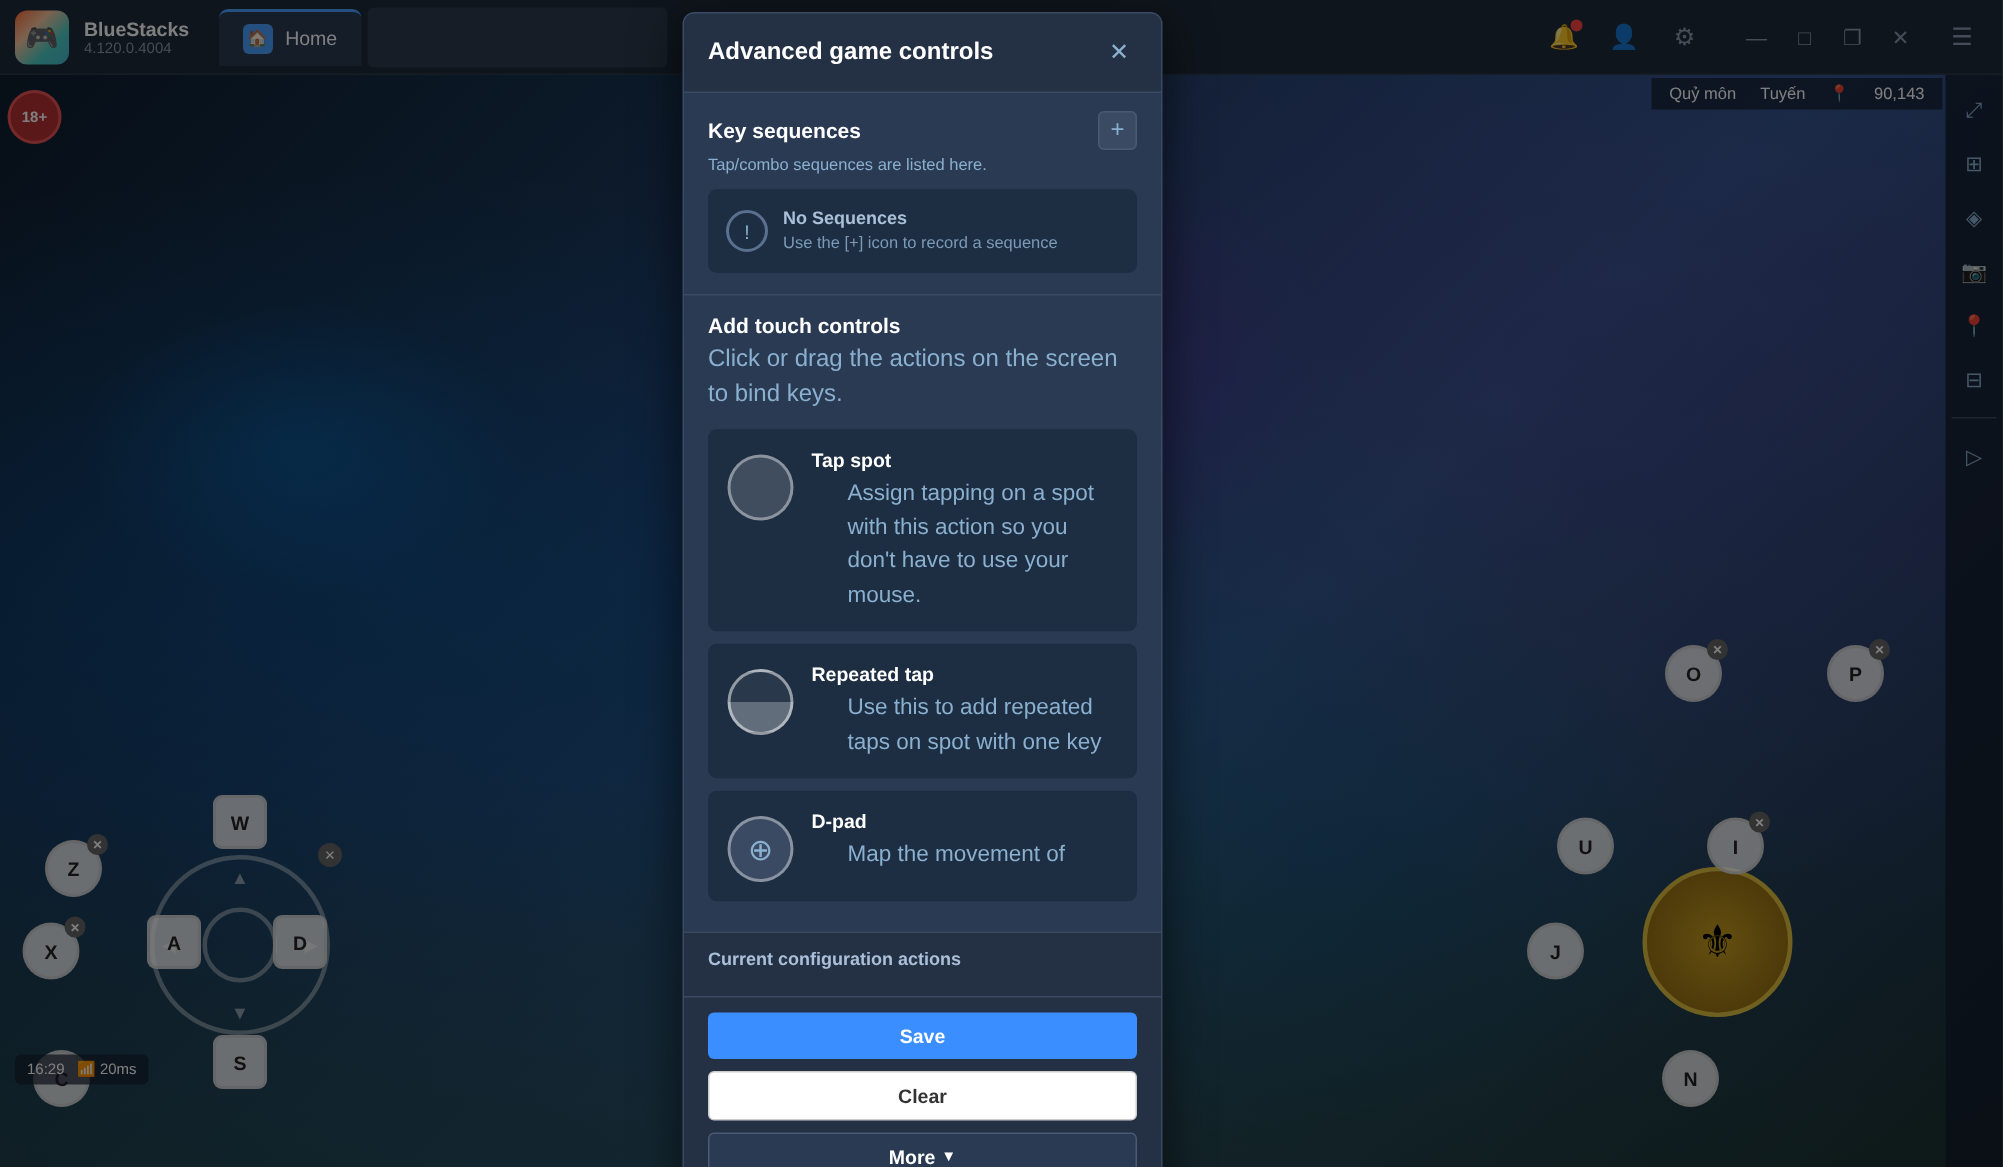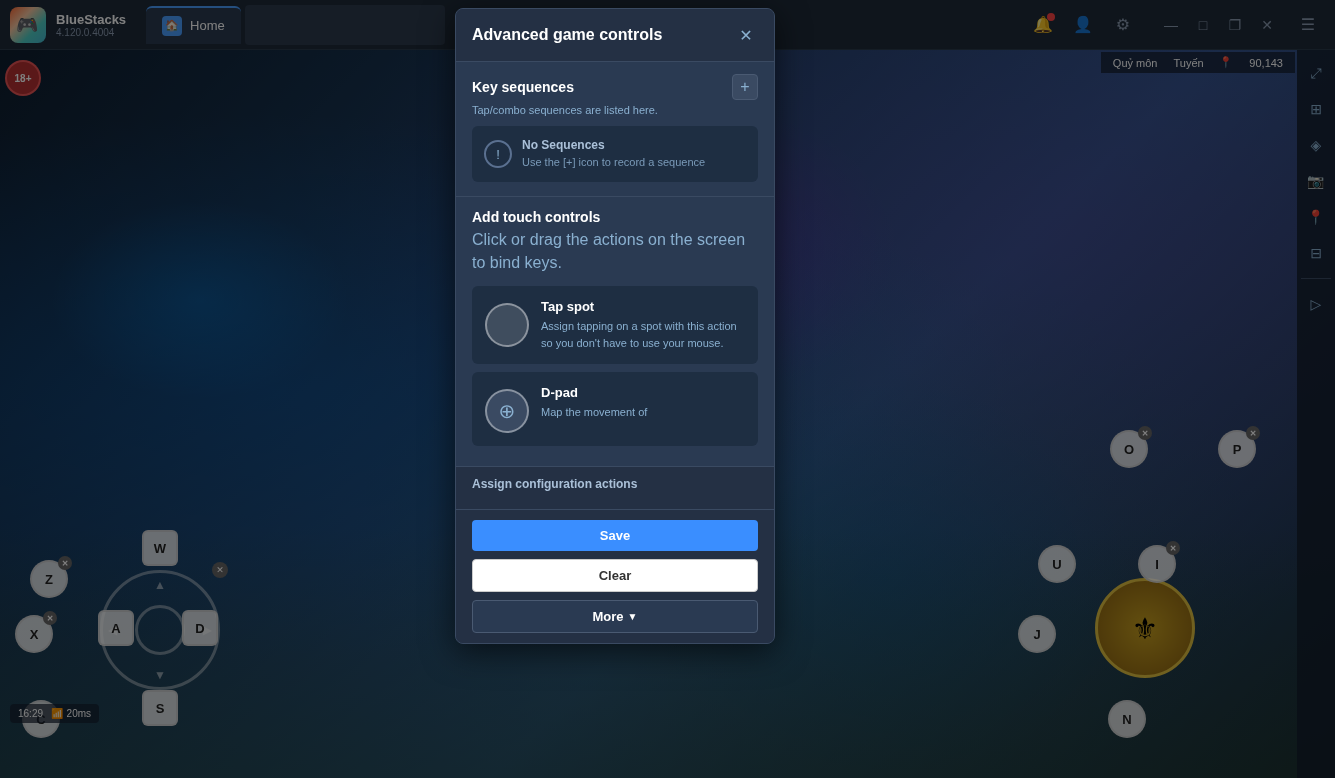--- a/index.html
+++ b/index.html
@@ -368,22 +368,23 @@
     .control-info {}
     .control-name {
       color: #ffffff;
       font-size: 13px;
       font-weight: 600;
       margin-bottom: 4px;
     }
 
     .control-desc {
       color: #8ab0d0;
-      font-size: 11px;
+      font-size: 15px;
       line-height: 1.5;
+      margin-left: 24px;
     }
 
     
     .current-config {
       background: #243044;
       padding: 10px 16px;
       border-top: 1px solid #3a4a62;
     }
 
     .current-config-title {
@@ -668,33 +669,40 @@
       <div class="touch-subtitle">Click or drag the actions on the screen to bind keys.</div>
 
       <div class="control-card">
         <div class="control-icon"></div>
         <div class="control-info">
           <div class="control-name">Tap spot</div>
           <div class="control-desc">Assign tapping on a spot with this action so you don't have to use your mouse.</div>
         </div>
       </div>
 
+      <div class="control-card">
+        <div class="control-icon half-filled"></div>
+        <div class="control-info">
+          <div class="control-name">Repeated tap</div>
+          <div class="control-desc">Use this to add repeated taps on spot with one key</div>
+        </div>
+      </div>
 
       <div class="control-card">
         <div class="control-icon dpad-icon">⊕</div>
         <div class="control-info">
           <div class="control-name">D-pad</div>
           <div class="control-desc">Map the movement of</div>
         </div>
       </div>
 
     </div>
 
     <div class="current-config">
-      <div class="current-config-title">Assign configuration actions</div>
+      <div class="current-config-title">Current configuration actions</div>
     </div>
 
     <div class="modal-footer">
       <button class="btn-save">Save</button>
       <button class="btn-clear">Clear</button>
       <button class="btn-more">
         <span>More</span>
         <span style="font-size:10px;">▼</span>
       </button>
     </div>

